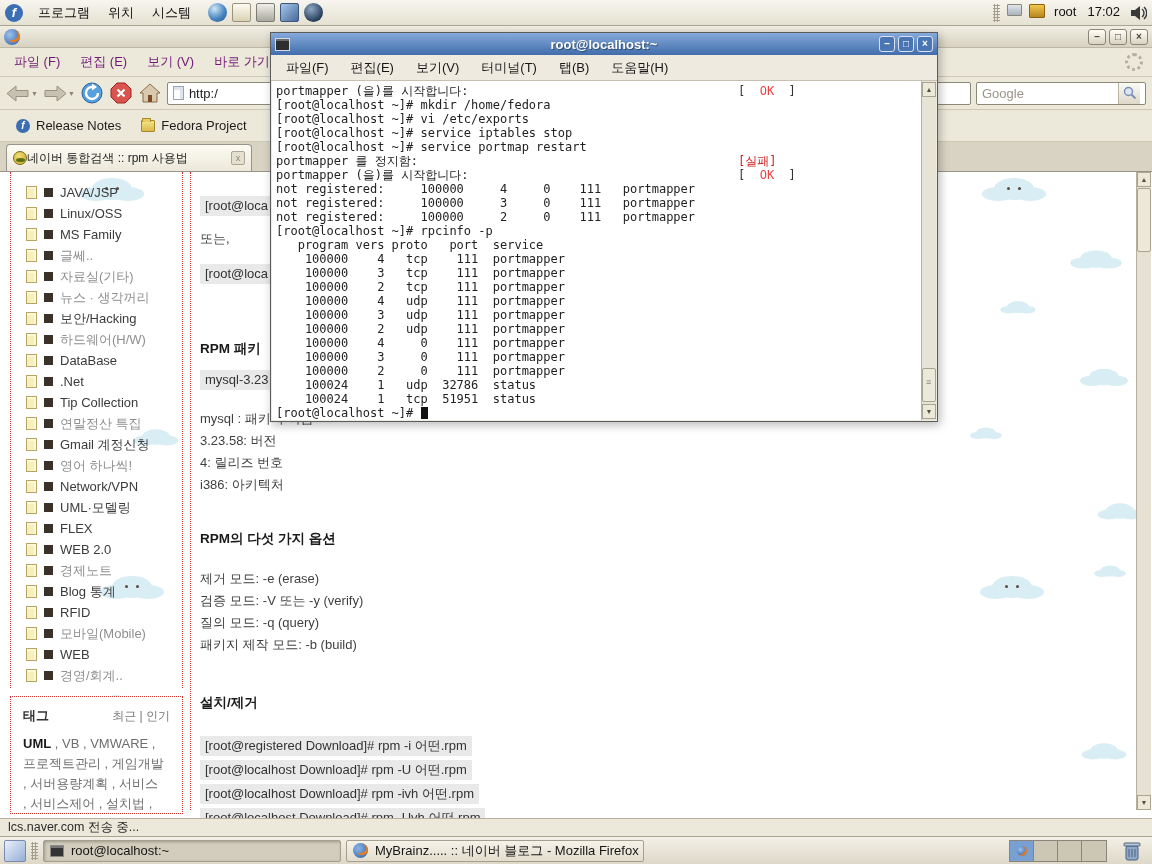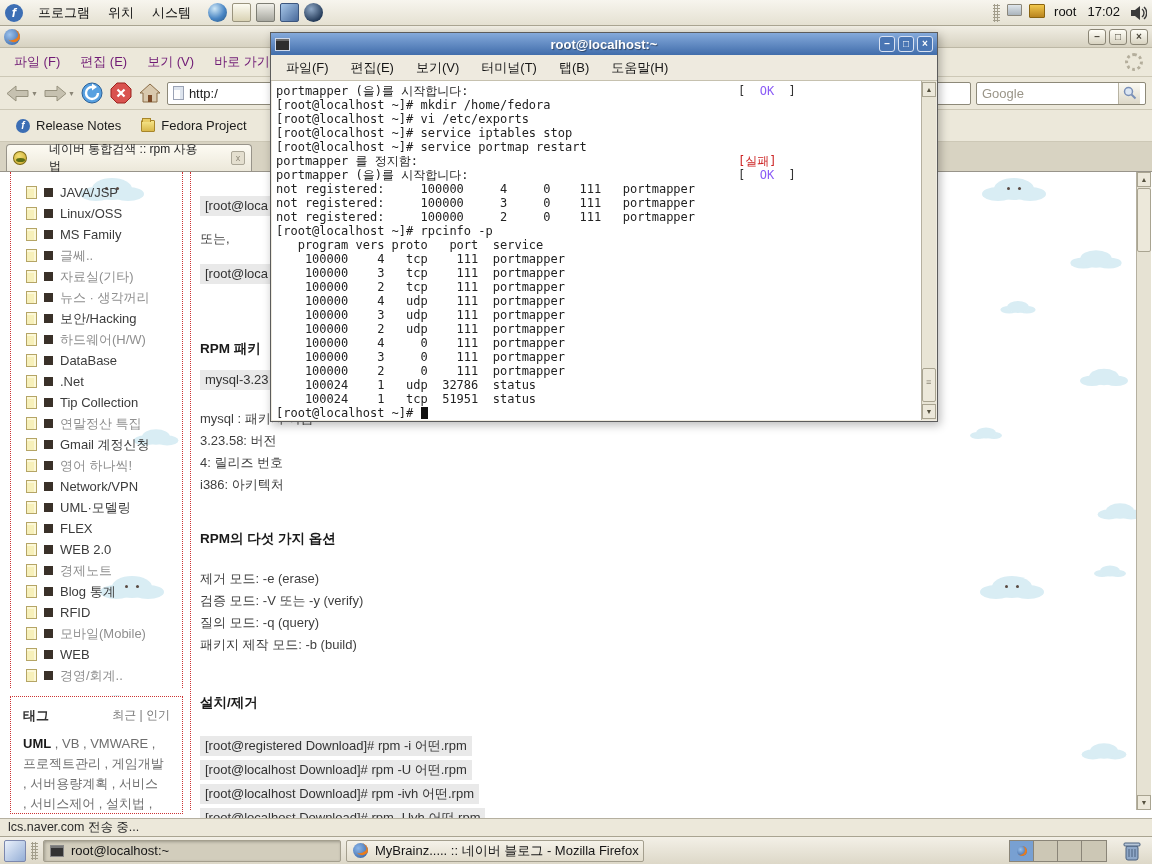--- a/index.html
+++ b/index.html
@@ -41,21 +41,21 @@
 .page-icon{width:11px;height:14px;background:#fdfdfd;border:1px solid #9aa2b4;box-shadow:inset -3px 3px 0 #dde4ee}
 .search-field{width:170px;height:23px;background:#fff;border:1px solid #8d8979;border-radius:2px;display:flex;align-items:center;padding:0 5px;color:#9a9588}
 .search-btn{margin-left:auto;width:22px;height:21px;background:linear-gradient(#fbfaf4,#ddd8c8);border-left:1px solid #b8b3a2;display:flex;align-items:center;justify-content:center}
 .ff-bookmarks{position:absolute;left:0;top:84px;width:100%;height:32px;border-bottom:1px solid #cdc8b6;display:flex;align-items:center;padding:0 8px;gap:4px}
 .bm-item{display:flex;align-items:center;gap:6px;padding:0 8px;color:#1c1c1c}
 .bm-icon{width:14px;height:12px}
 .bm-icon.fedora{height:14px;border-radius:50%;background:#3c6eb4;color:#fff;font-size:10px;font-weight:bold;font-style:italic;text-align:center;line-height:13px}
 .bm-icon.folder{background:linear-gradient(#f6e58a,#d9b84a);border:1px solid #a8862a;border-radius:1px;position:relative}
 .bm-icon.folder::before{content:"";position:absolute;left:0;top:-3px;width:7px;height:3px;background:#e8cc64;border:1px solid #a8862a;border-bottom:none}
 .ff-tabbar{position:absolute;left:0;top:116px;width:100%;height:30px;background:#d8d3c2;border-bottom:1px solid #98948a}
-.tab{position:absolute;left:6px;bottom:0;width:246px;height:27px;background:linear-gradient(#fdfbf3,#ece8da);border:1px solid #98948a;border-bottom:none;border-radius:4px 4px 0 0;display:flex;align-items:center;gap:22px;padding:0 6px;font-size:12px;color:#222}
+.tab{position:absolute;left:6px;bottom:0;width:246px;height:27px;background:linear-gradient(#fdfbf3,#ece8da);border:1px solid #98948a;border-bottom:none;border-radius:4px 4px 0 0;display:flex;align-items:center;gap:0;padding:0 6px;font-size:12px;color:#222}
 .naver-icon{width:14px;height:14px;border-radius:50%;background:radial-gradient(circle at 40% 35%,#f2df76,#c8a428);border:1px solid #7c6a14;position:relative}
 .naver-icon::after{content:"";position:absolute;left:2px;top:6px;width:9px;height:4px;border-radius:50%;background:#5c6e14}
 .tab-close{margin-left:auto;width:14px;height:14px;border:1px solid #aaa697;border-radius:2px;background:#e4dfcf;color:#8d8878;font-size:9px;line-height:12px;text-align:center}
 .ff-content{position:absolute;left:0;top:146px;width:1152px;height:646px;background:#fff;overflow:hidden}
 .ff-statusbar{position:absolute;left:0;top:792px;width:100%;height:18px;background:#ece8da;border-top:1px solid #b5b0a0;display:flex;align-items:center;padding:0 8px;font-size:12.5px;color:#2a2a2a}
 
 
 .ff-scroll{position:absolute;right:1px;top:0;width:15px;height:638px;background:#e6e2d3;border-left:1px solid #b5b0a0}
 .sc-btn{position:absolute;left:0;width:14px;height:15px;background:#ece8da;border:1px solid #a9a491;font-size:7px;color:#55513f;text-align:center;line-height:13px}
 .sc-up{top:0}.sc-down{bottom:0}
@@ -65,21 +65,21 @@
 .sb-cats{position:absolute;left:10px;top:0;width:173px;height:516px;border-left:1px dotted #cc3333;border-right:1px dotted #cc3333;padding-top:10px}
 .col-divider{position:absolute;left:190px;top:0;height:638px;border-left:1px dotted #cc3333}
 .sb-item{display:flex;align-items:center;gap:7px;height:21px;padding-left:15px}
 .note-icon{width:11px;height:13px;background:#f7f0ba;border:1px solid #b5a566;box-shadow:inset -2px 2px 0 #fcf8d8}
 .sb-bullet{width:9px;height:9px;background:#3a3129}
 .sb-label{font-size:13px}
 .sb-item.dark .sb-label{color:#3b3b3b}
 .sb-item.gray .sb-label{color:#8f8f8f}
 
 .tag-box{position:absolute;left:10px;top:524px;width:173px;height:118px;border:1px dotted #cc3333;padding:10px 12px;overflow:hidden;background:#fff}
-.tag-head{display:flex;align-items:flex-start}
+.tag-head{display:flex;align-items:flex-end}
 .tag-title{font-weight:bold;color:#333}
 .tag-links{margin-left:auto;font-size:12px;color:#777}
 .tag-lines{margin-top:9px;line-height:20px;color:#6e6e6e}
 .tag-first b{color:#1a1a1a}
 
 
 .art-sec{position:absolute;left:200px;width:730px}
 .s1{top:24px}.s2{top:166px}.s3{top:356px}.s4{top:520px}
 .art-sec .text{height:22px;line-height:22px;color:#3f3f3f}
 .art-sec .heading{height:22px;line-height:22px;font-weight:bold;color:#1a1a1a;font-size:13.5px}
@@ -108,21 +108,21 @@
 .t-app-icon{width:15px;height:13px;background:#2e2e2e;border:1px solid #cfd9ea;box-shadow:inset 0 2px 0 #6a6a6a;z-index:1}
 .t-controls{margin-left:auto;display:flex;gap:3px;z-index:1}
 .t-btn{width:16px;height:16px;background:#4a76b4;border:1px solid #d9e2f2;border-radius:3px;color:#fff;font-size:10px;font-weight:bold;text-align:center;line-height:13px}
 .t-menubar{position:absolute;left:0;top:22px;width:100%;height:26px;background:#eeeadf;border-bottom:1px solid #c6c1af;display:flex;align-items:center;padding:0 4px}
 .t-menu-item{padding:0 11px;color:#161616}
 .t-body{position:absolute;left:1px;top:48px;right:16px;bottom:1px;background:#fff;font-family:"DejaVu Sans Mono","Liberation Mono",monospace;font-size:12px;padding:3px 0 0 4px;overflow:hidden}
 .t-line{position:relative;height:14px;line-height:14px;white-space:pre;color:#222}
 .t-text{white-space:pre}
 .t-status{position:absolute;left:462px;top:0}
 .t-status span{white-space:pre;color:#333}
-.st-ok .st-mid{color:#8b5cf6}
+.st-ok .st-mid{color:#ef4444}
 .st-fail span{color:#cc2222}
 .t-cursor{display:inline-block;width:7px;height:12px;background:#101010;vertical-align:-2px}
 .t-scroll{position:absolute;right:1px;top:48px;bottom:1px;width:15px;background:#e8e4d5;border-left:1px solid #b5b0a0}
 .t-scroll .sc-up{top:1px}.t-scroll .sc-down{bottom:1px}
 .t-thumb{position:absolute;left:0;bottom:18px;width:14px;height:34px;background:#ece8da;border:1px solid #a9a491;border-radius:2px}
 .t-thumb::after{content:"≡";position:absolute;left:3px;top:8px;font-size:9px;color:#8d8878}
 
 
 #taskbar{position:absolute;left:0;top:836px;width:1152px;height:28px;background:linear-gradient(#f3f0e7,#ddd8c8);border-top:1px solid #a9a491;display:flex;align-items:center;gap:5px;padding:0 4px;z-index:40}
 .show-desktop{width:22px;height:22px;border:1px solid #7c88ae;border-radius:2px;background:linear-gradient(135deg,#eaf1fb,#94aed6)}

